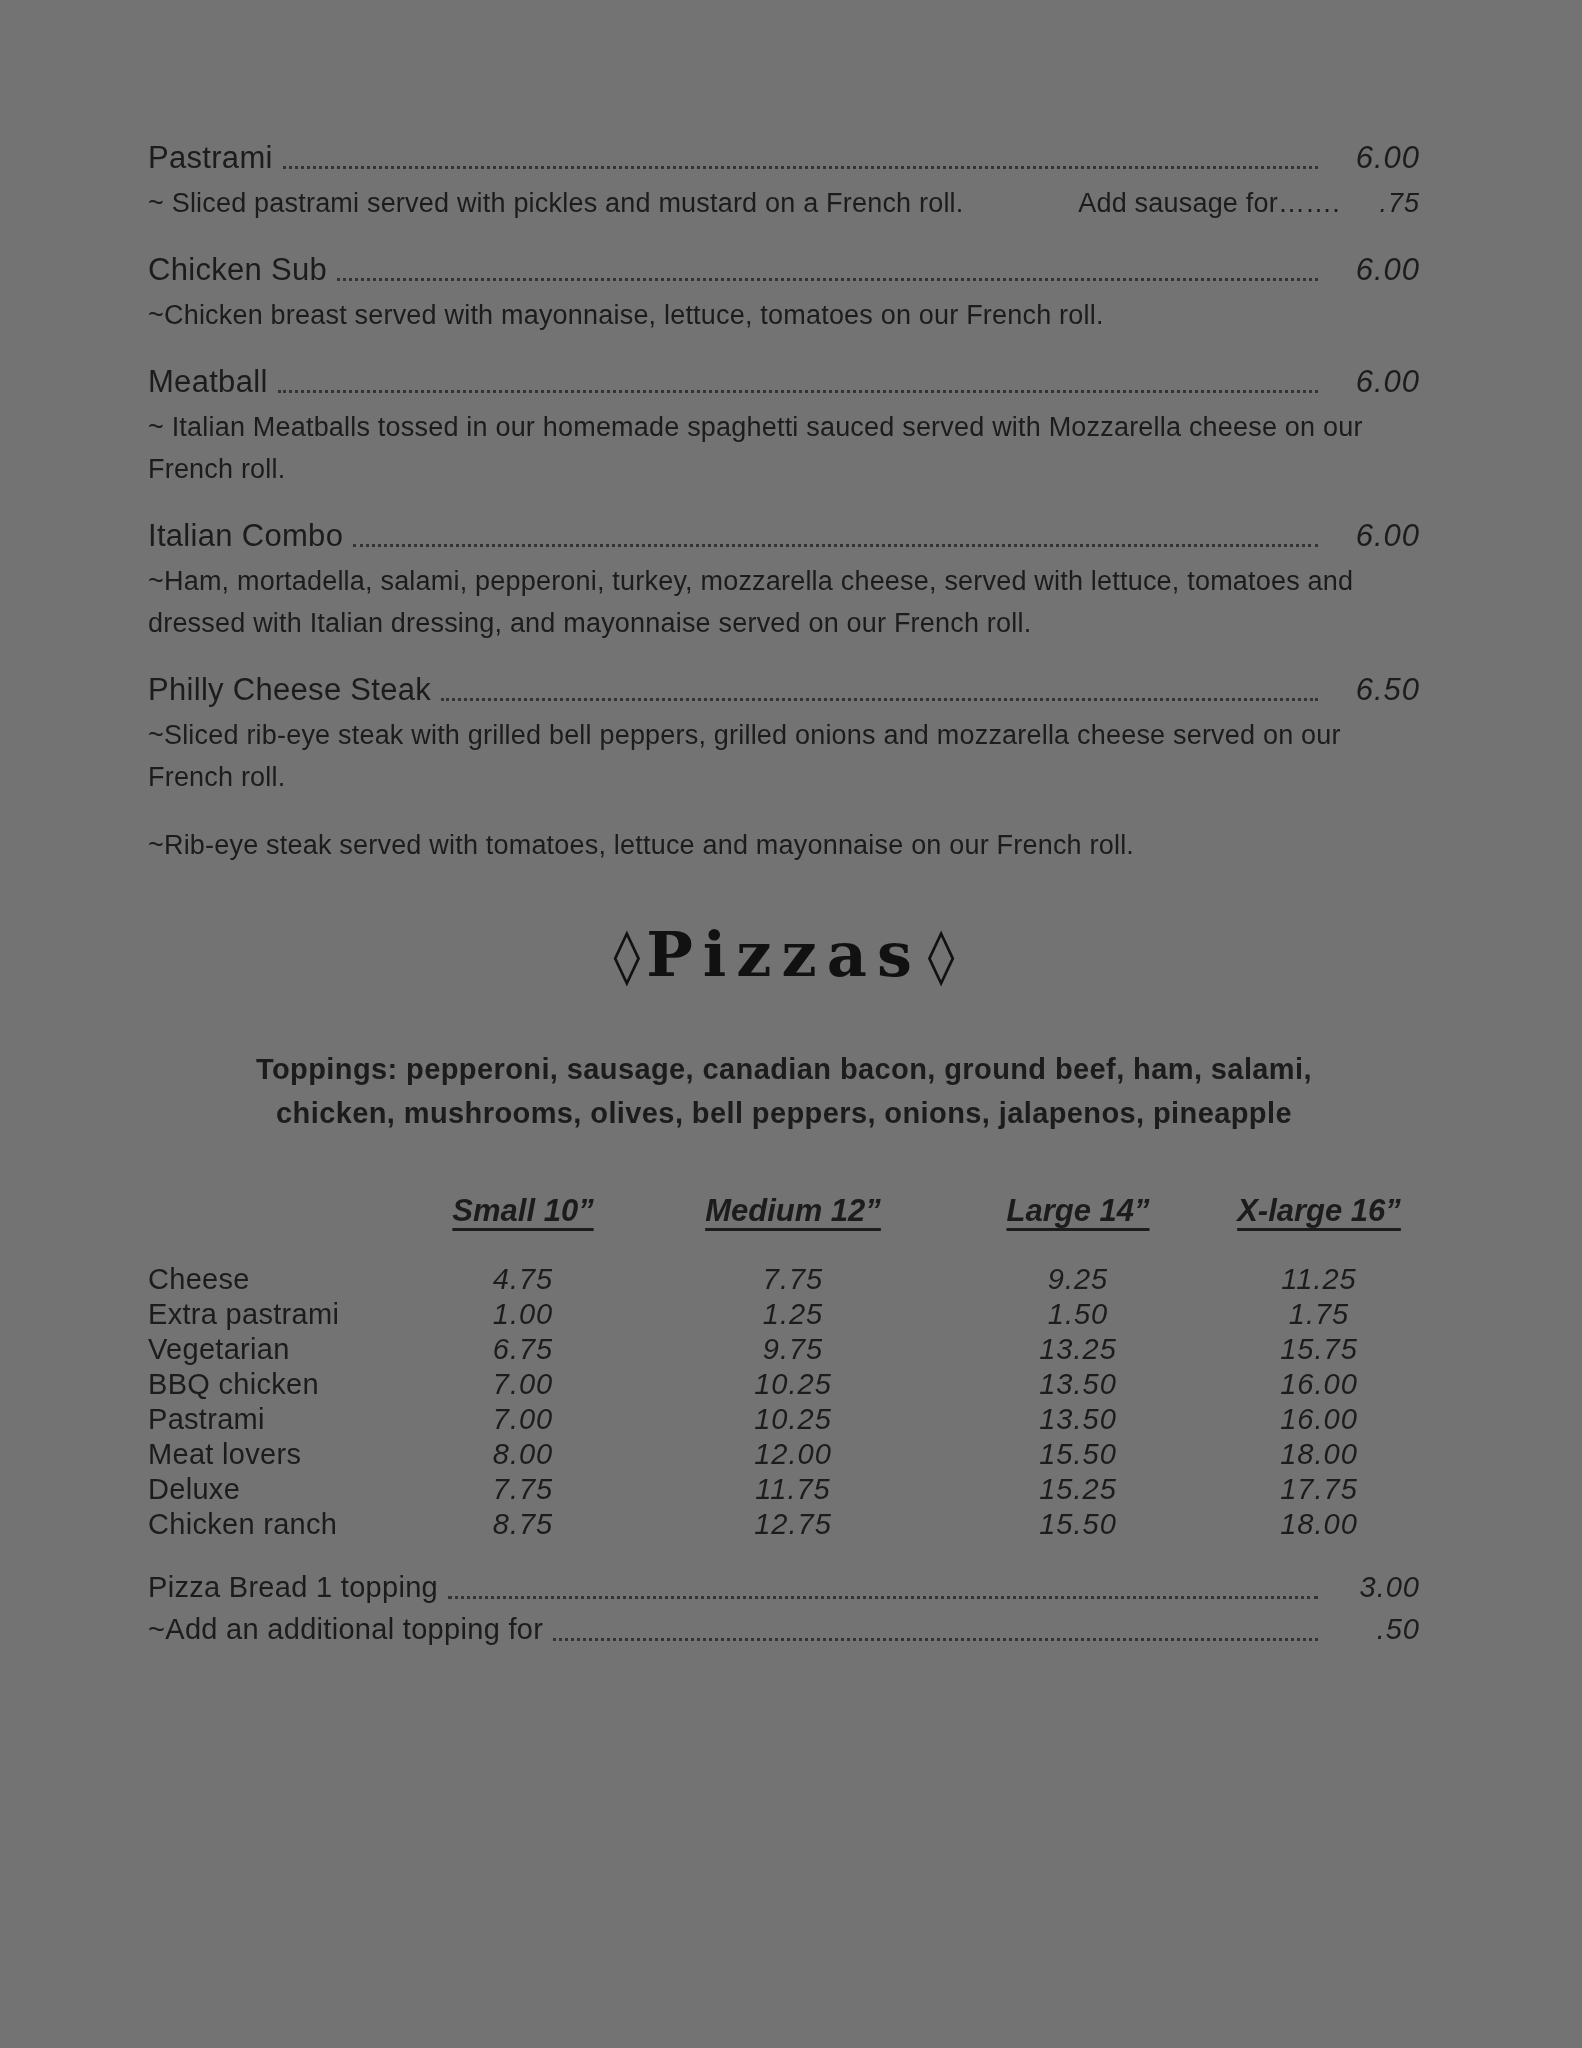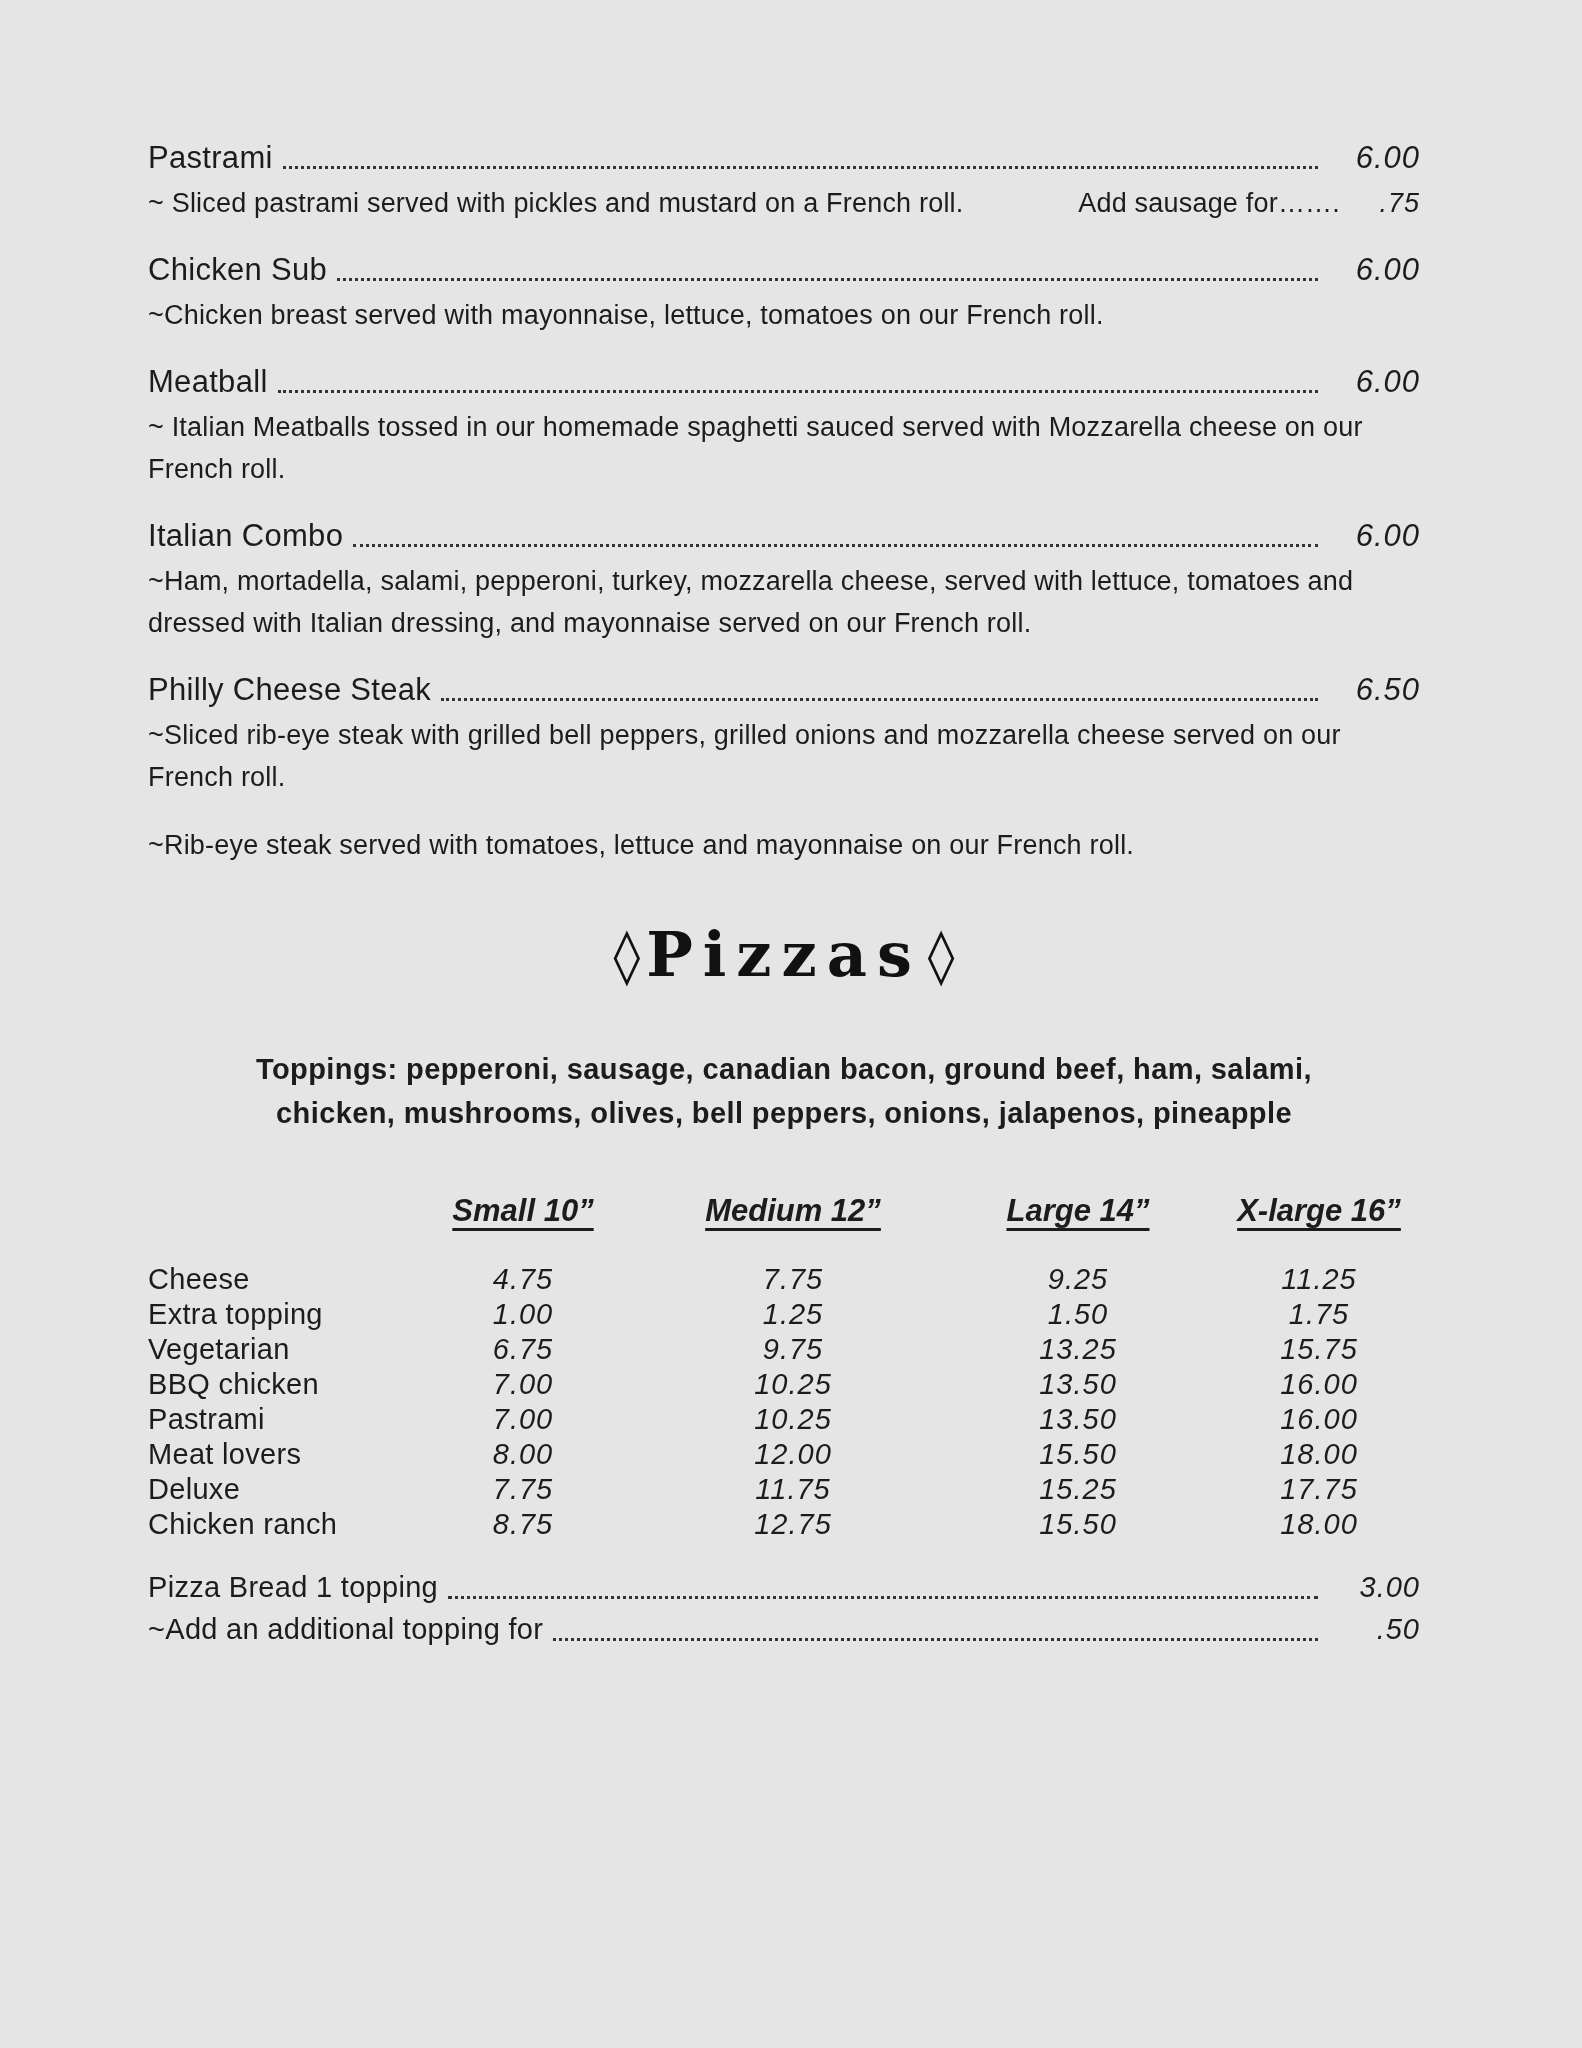--- a/index.html
+++ b/index.html
@@ -1,19 +1,19 @@
 <!DOCTYPE html>
 <html><head>
 <meta charset="utf-8">
 <style>
   html,body { margin:0; padding:0; background:#ffffff; }
   .page {
     position:relative;
     width:1582px; height:2048px;
-    background:#e5e5e5;
+    background:#737373;
     font-family:"Liberation Sans", sans-serif;
     color:#1c1c1c;
     overflow:hidden;
   }
   .content {
     padding-top:138px;
     margin-left:148px;
     width:1272px;
   }
 
@@ -196,21 +196,21 @@
 
         <div class="pz-row">
           <span class="pz-name">Cheese</span>
           <span class="pz-col pz-price">4.75</span>
           <span class="pz-col pz-price">7.75</span>
           <span class="pz-col pz-price">9.25</span>
           <span class="pz-col pz-price">11.25</span>
         </div>
 
         <div class="pz-row">
-          <span class="pz-name">Extra topping</span>
+          <span class="pz-name">Extra pastrami</span>
           <span class="pz-col pz-price">1.00</span>
           <span class="pz-col pz-price">1.25</span>
           <span class="pz-col pz-price">1.50</span>
           <span class="pz-col pz-price">1.75</span>
         </div>
 
         <div class="pz-row">
           <span class="pz-name">Vegetarian</span>
           <span class="pz-col pz-price">6.75</span>
           <span class="pz-col pz-price">9.75</span>

